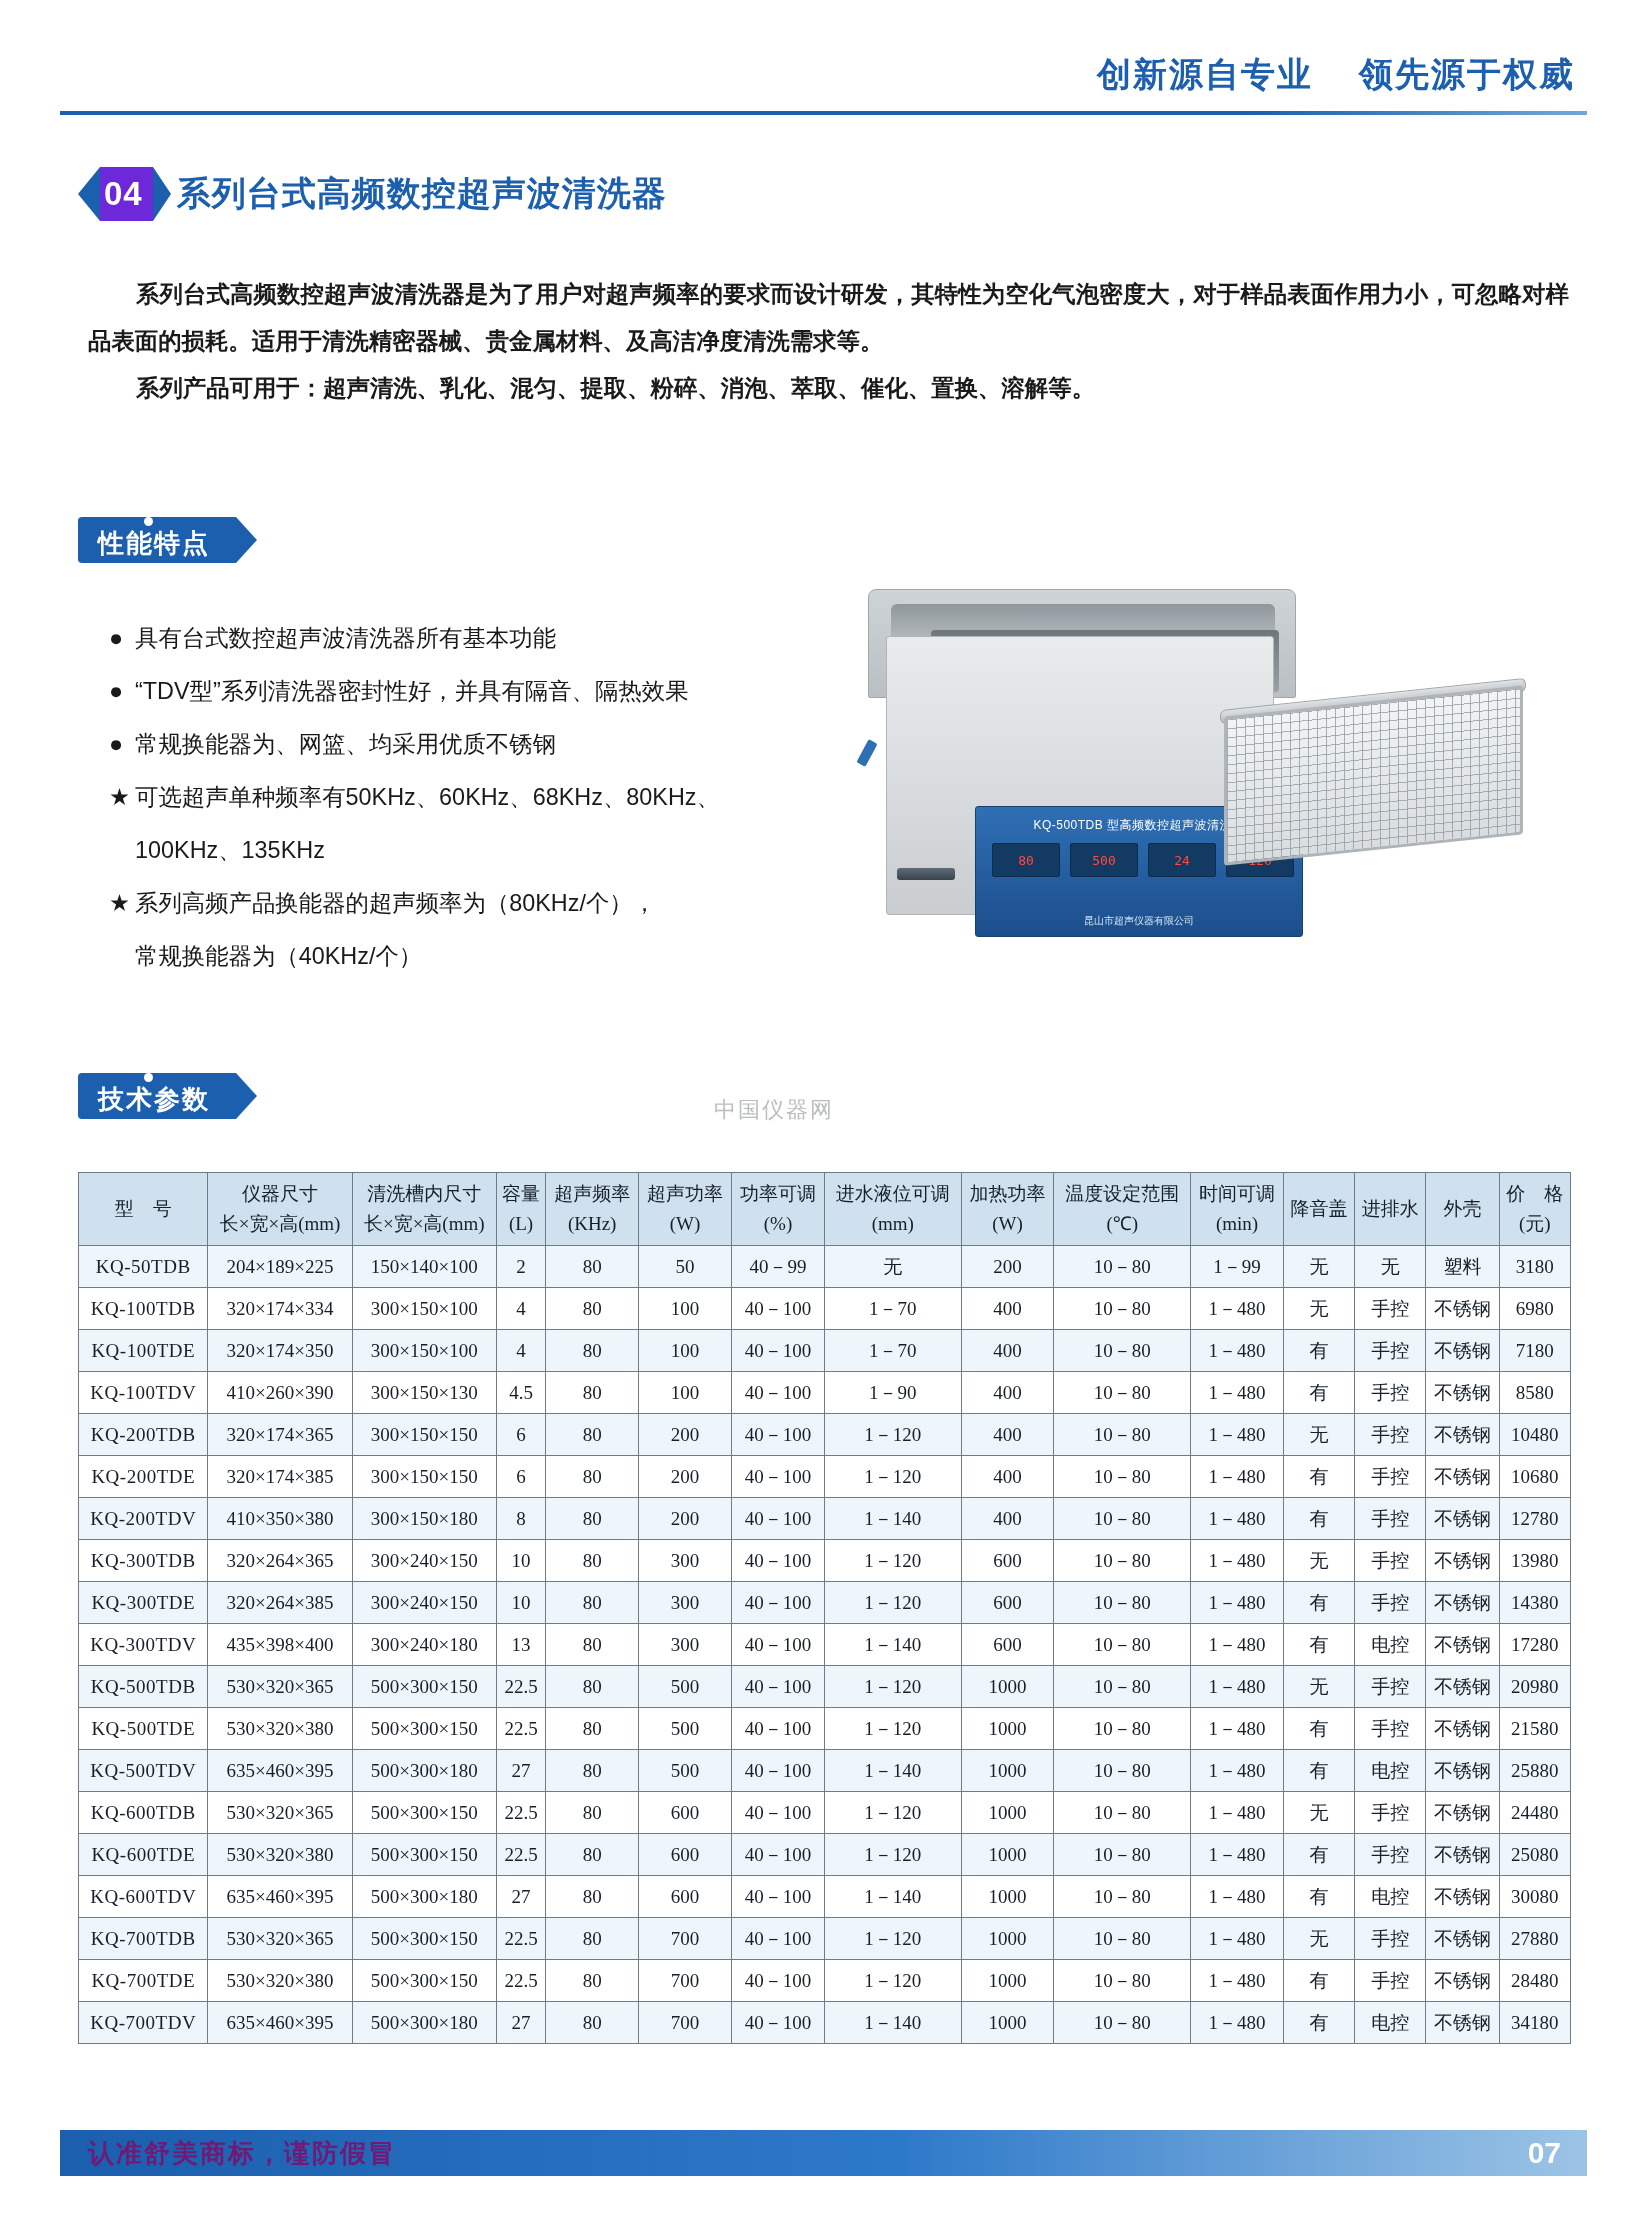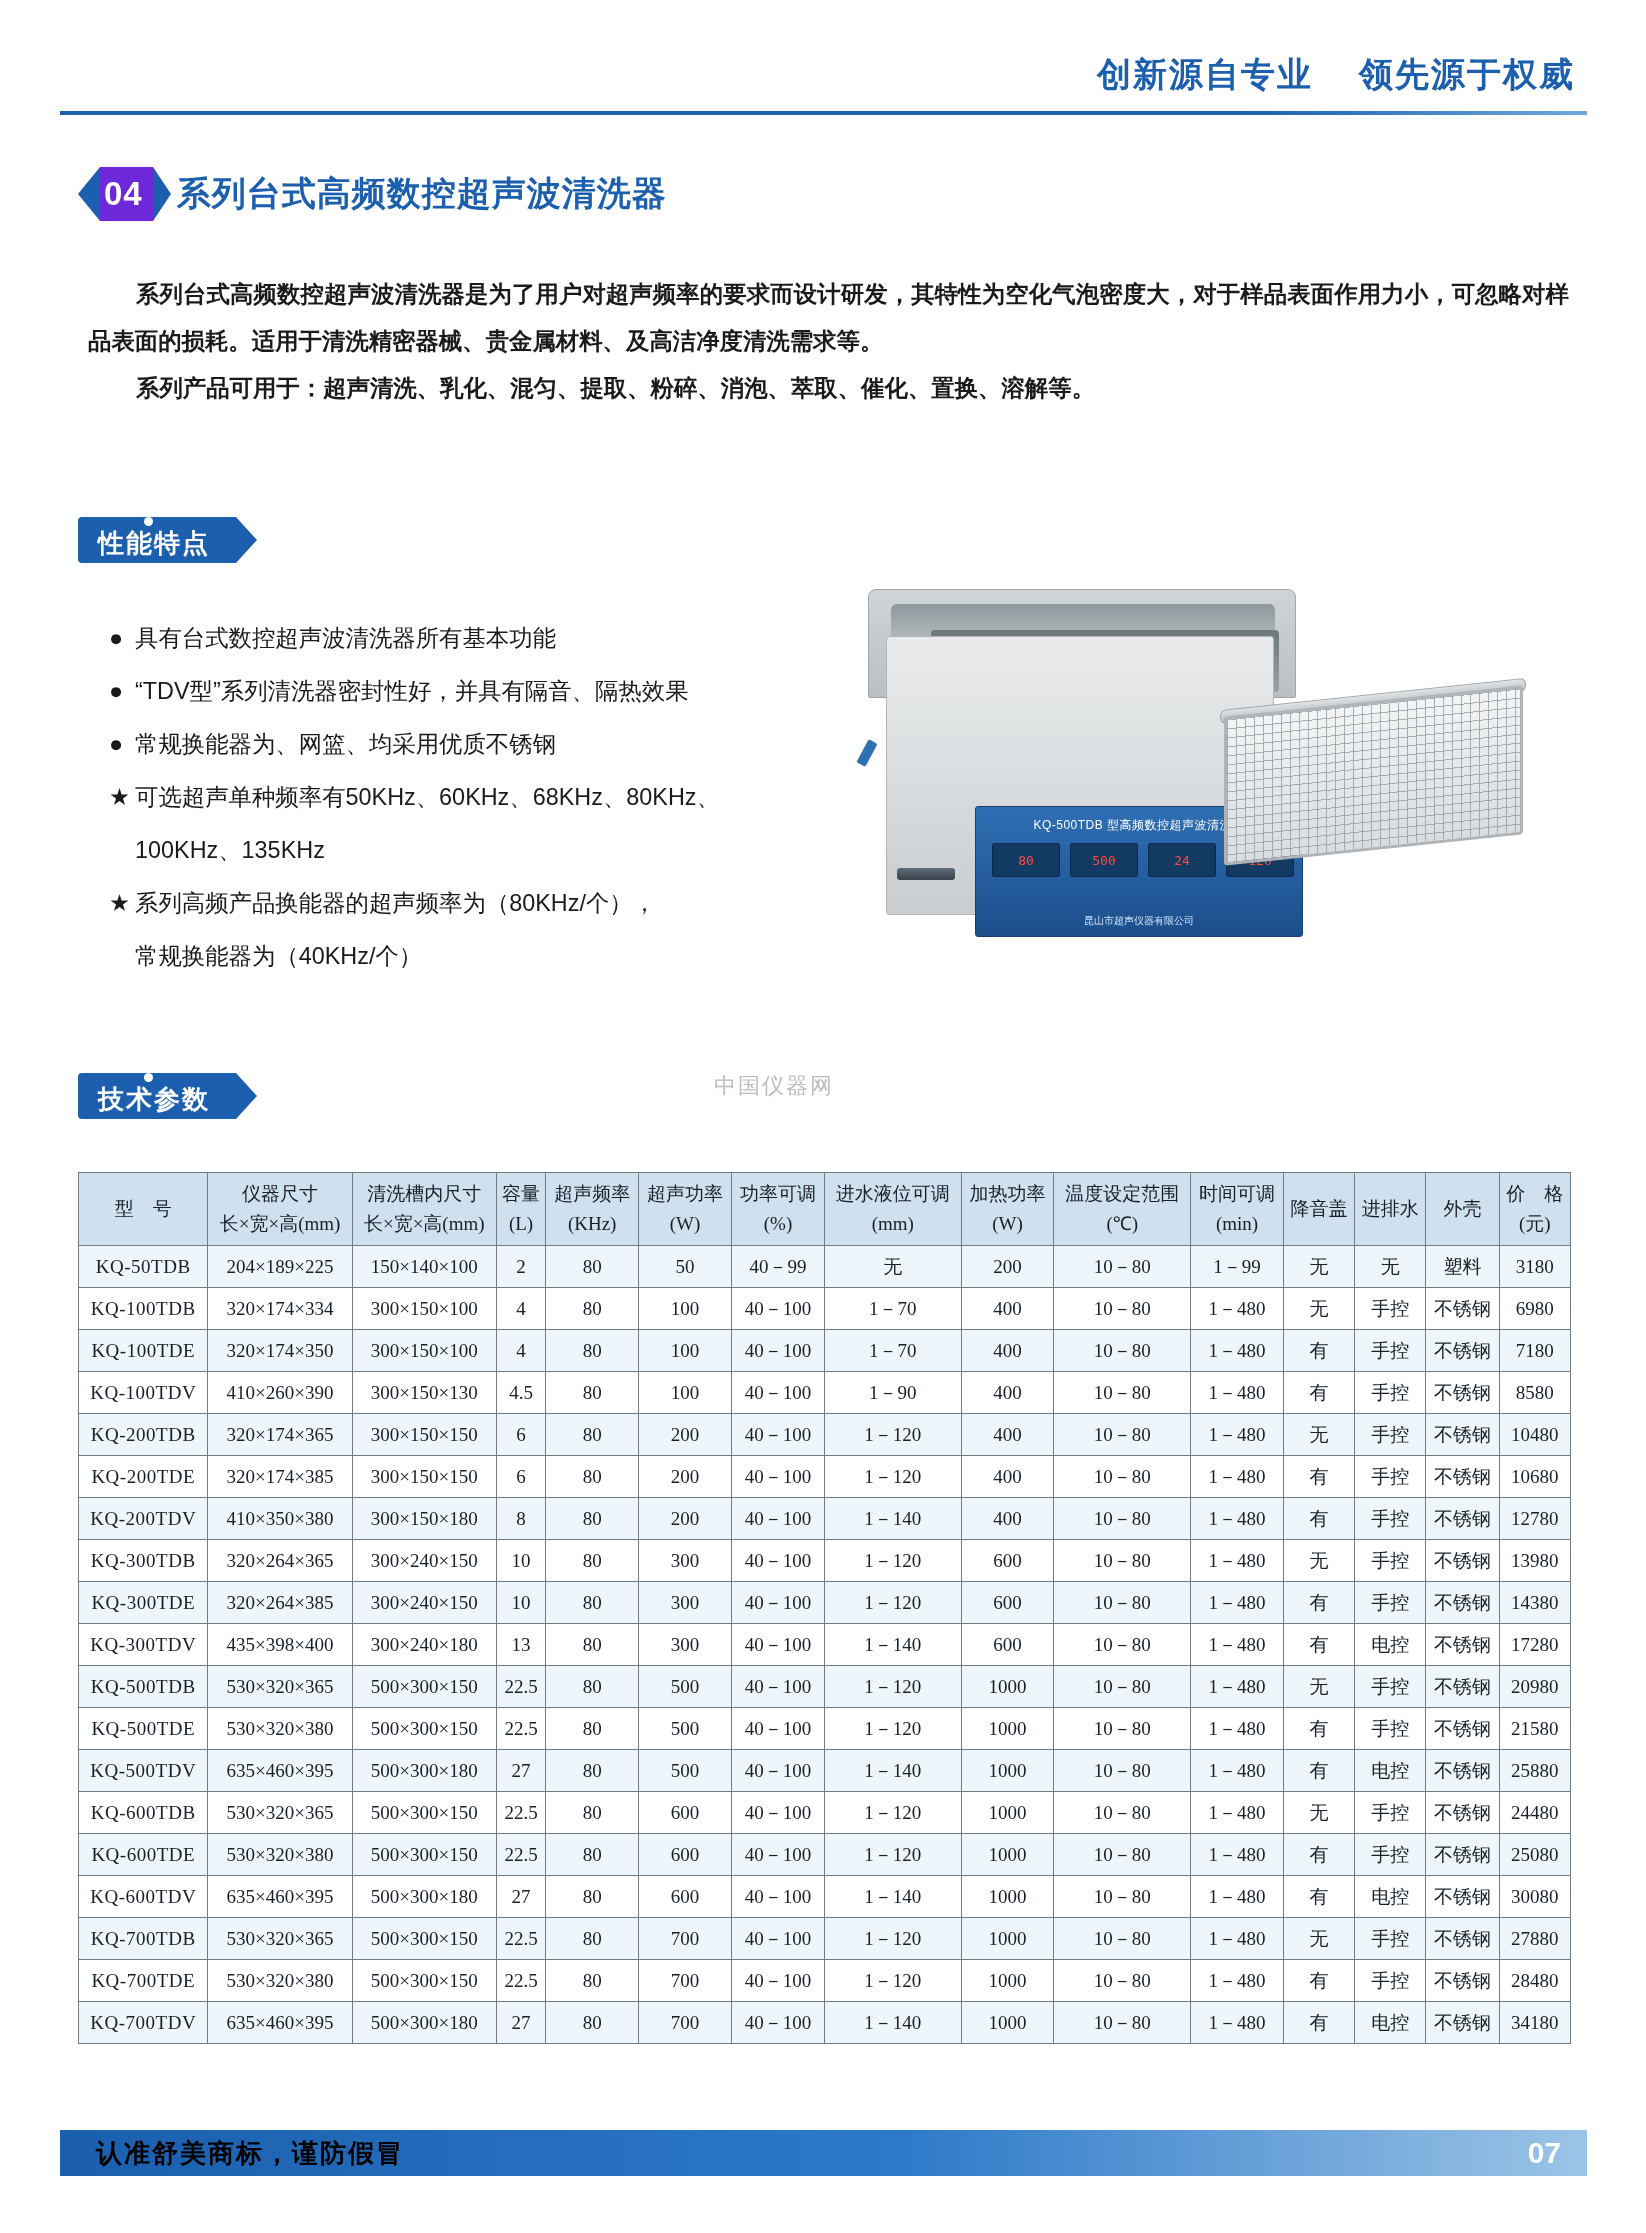--- a/index.html
+++ b/index.html
@@ -231,21 +231,21 @@
     position:absolute; left: 394px; top: 167px;
     width: 306px; height: 14px;
     background: linear-gradient(to bottom, #dfe3e6, #b6bcc0);
     border: 1px solid #a0a6aa;
     border-radius: 6px;
     transform: skewY(-6deg);
   }
 
   .watermark {
     position: absolute;
-    left: 714px; top: 1071px;
+    left: 714px; top: 1095px;
     font-size: 22px;
     color: #b9bdc0;
     letter-spacing: 2px;
   }
 
   
   .table-wrap {
     position: absolute;
     left: 78px;
     top: 1172px;
@@ -285,23 +285,23 @@
     position: absolute;
     left: 60px; right: 60px;
     bottom: 58px;
     height: 46px;
   }
   .footer-bar {
     position:absolute; left:0; top:0; right: 0; height: 46px;
     background: linear-gradient(to right, #1b5fae 0%, #2d79c9 55%, #9cc4e6 100%);
   }
   .footer-text {
-    position:absolute; left: 36px; top: 0;
+    position:absolute; left: 28px; top: 0;
     height: 46px; line-height: 46px;
-    color: #000000; font-size: 26px; font-weight: bold; letter-spacing: 2px;
+    color: #701a75; font-size: 26px; font-weight: bold; letter-spacing: 2px;
   }
   .footer-page {
     position:absolute; right: 26px; top: 0;
     height: 38px; line-height: 46px;
     color: #ffffff; font-size: 30px; font-weight: bold;
   }
 </style>
 </head>
 <body>
 

